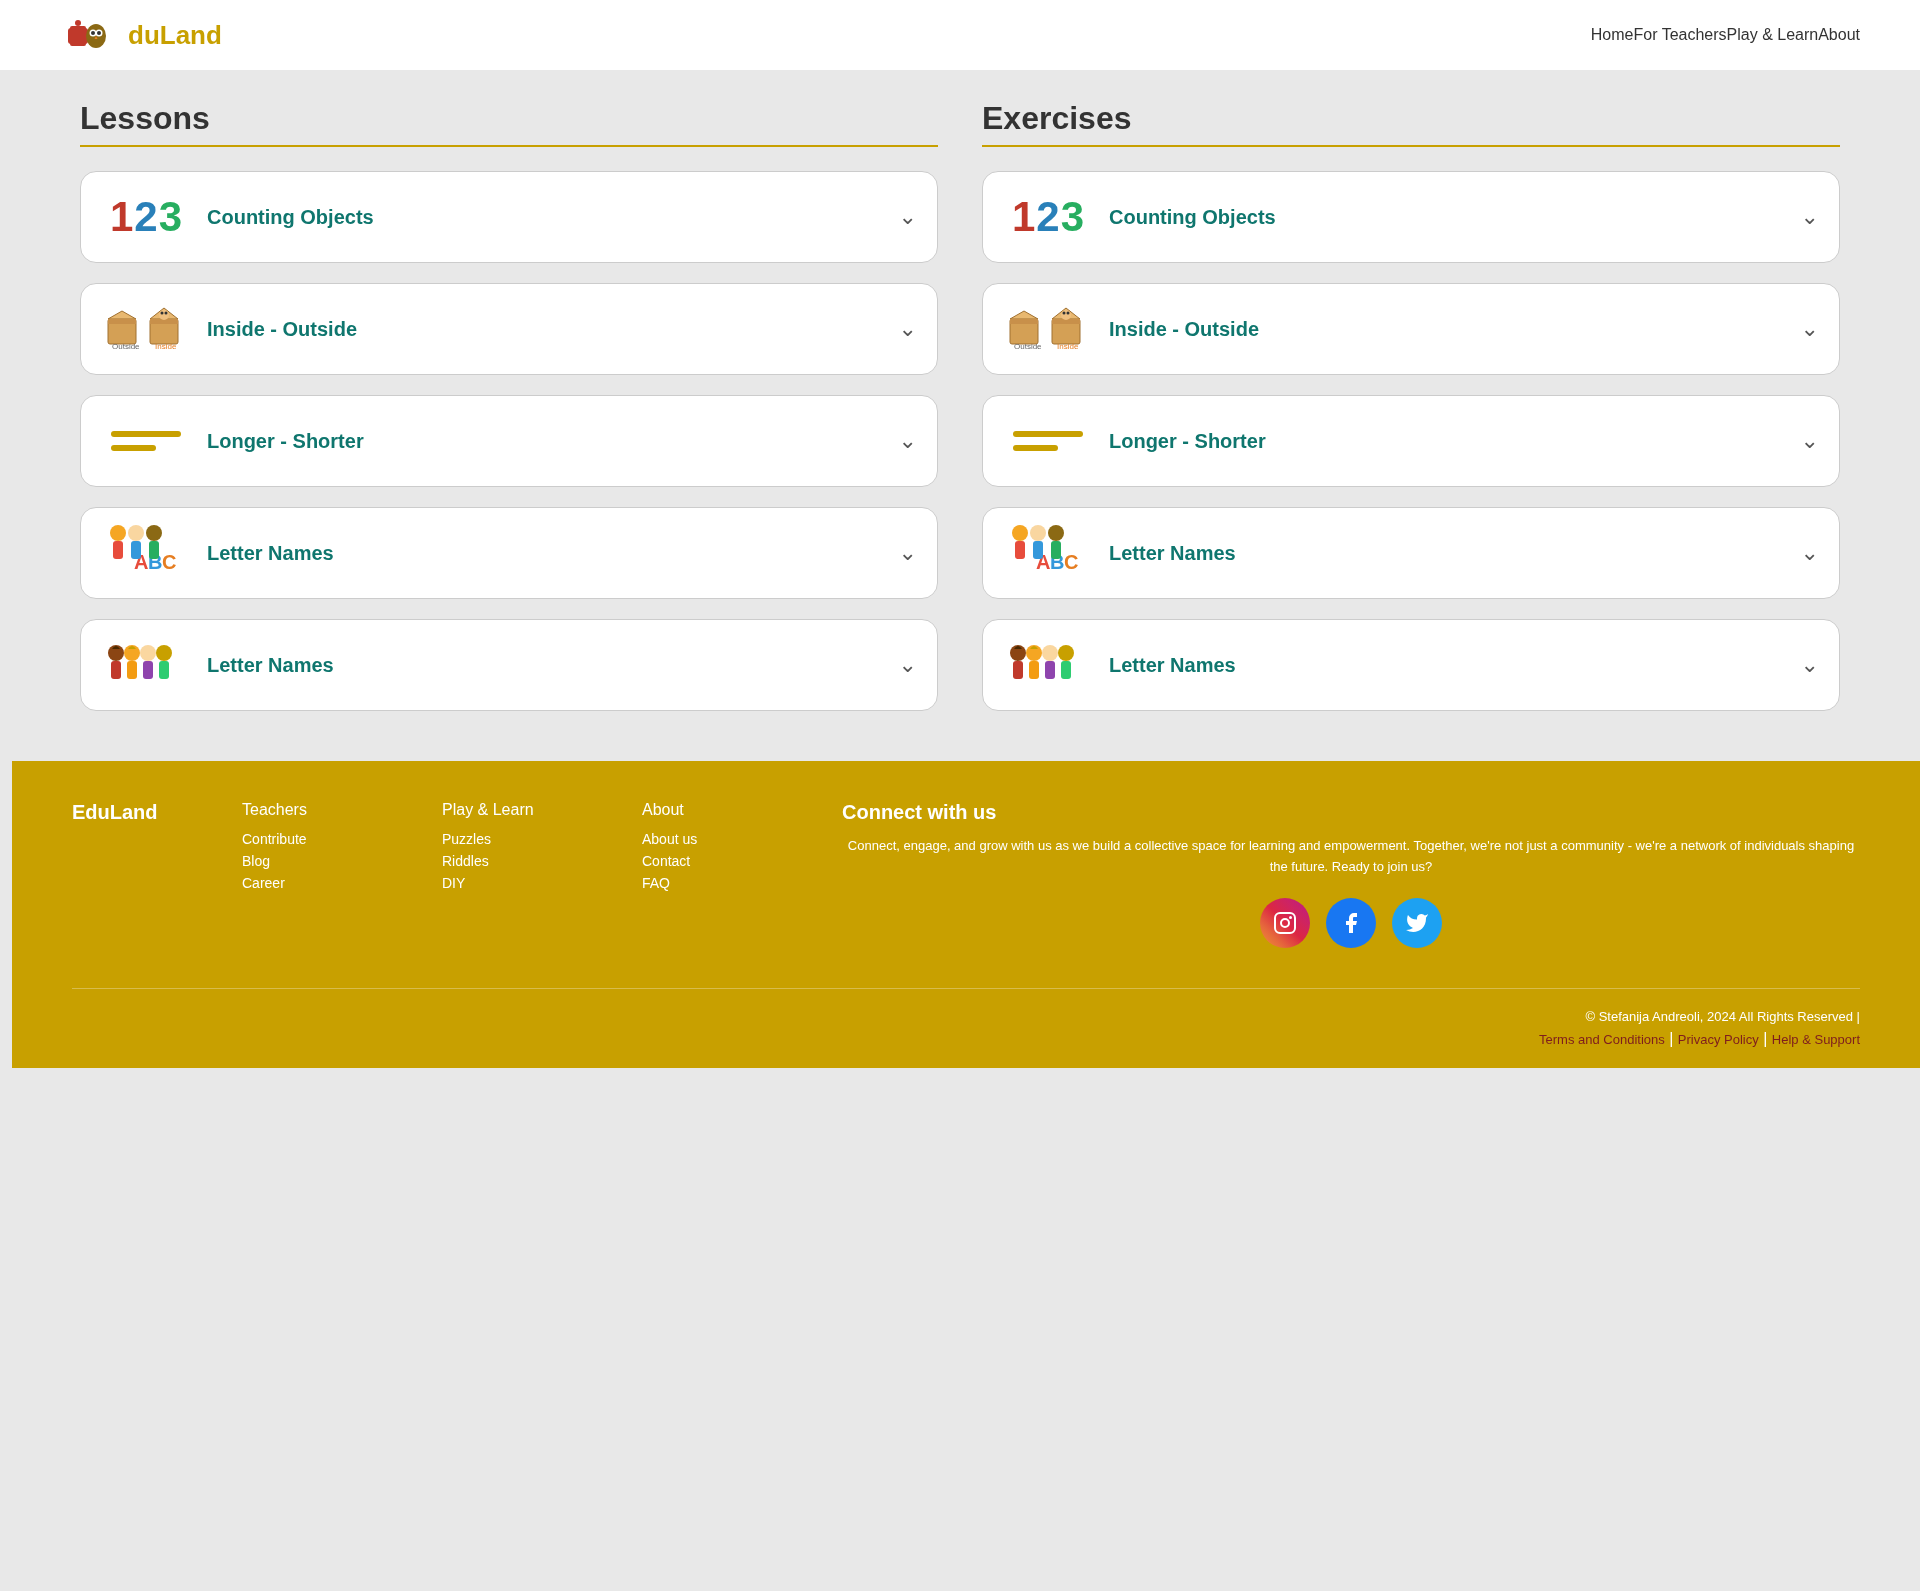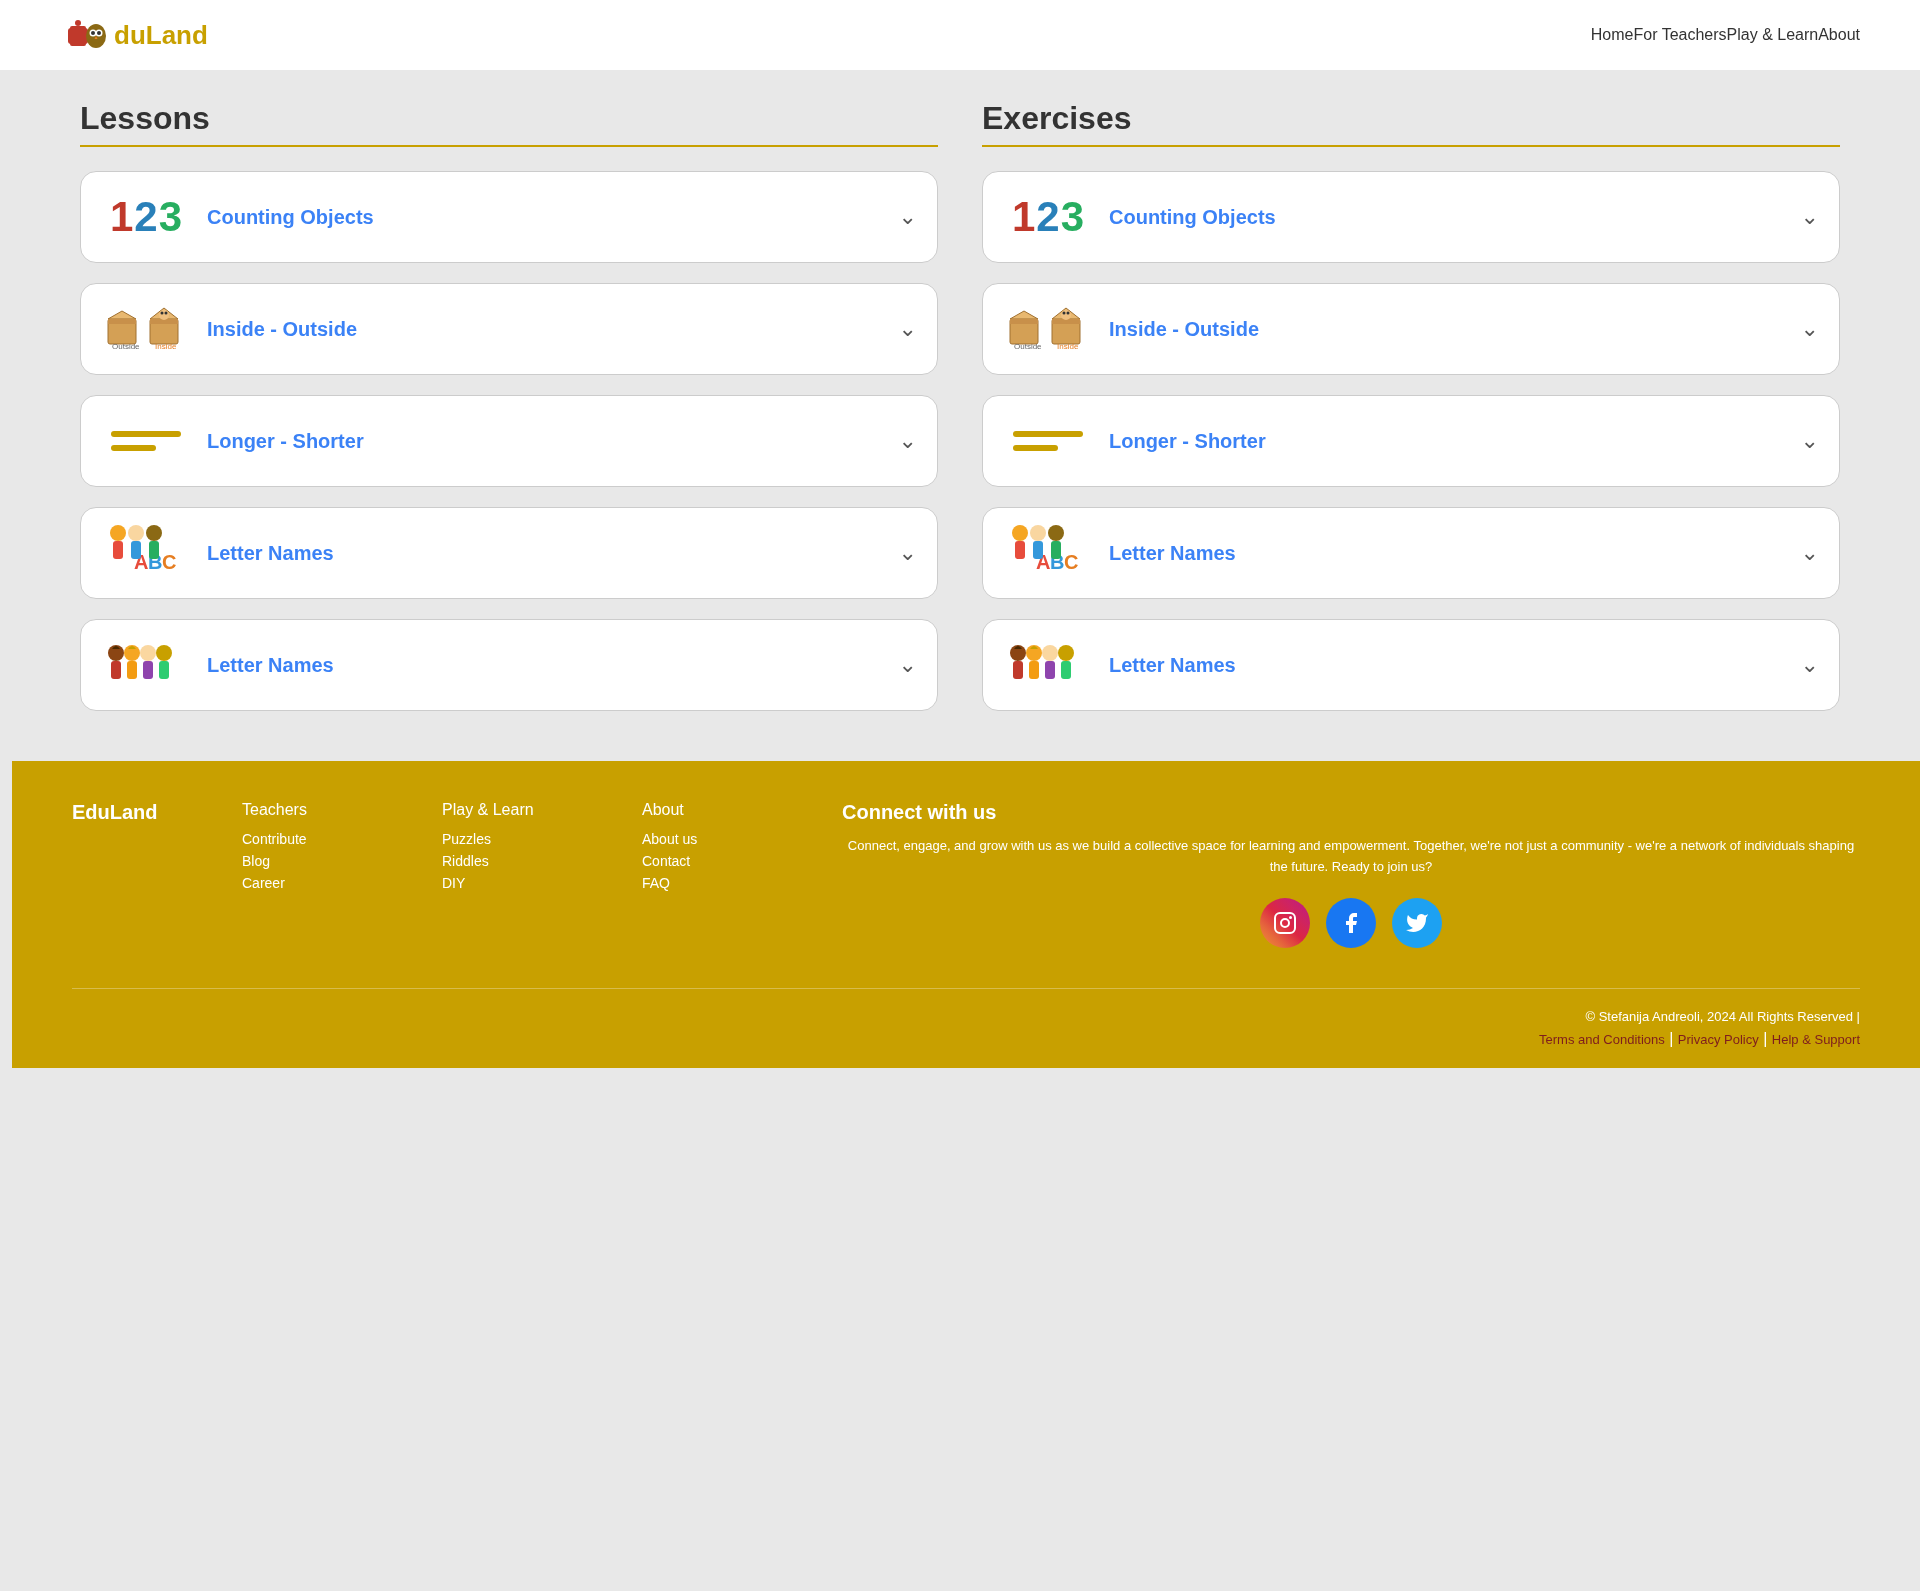--- a/index.html
+++ b/index.html
@@ -10,21 +10,21 @@
       background: #fff;
       display: flex;
       align-items: center;
       justify-content: space-between;
       padding: 10px 60px;
       box-shadow: 0 1px 3px rgba(0,0,0,0.1);
     }
     .logo-area {
       display: flex;
       align-items: center;
-      gap: 4px;
+      gap: 18px;
     }
     .logo-icon {
       width: 50px;
       height: 50px;
     }
     .logo-text {
       font-size: 26px;
       font-weight: bold;
       color: #c8a000;
     }
@@ -81,21 +81,21 @@
       display: flex;
       align-items: center;
       justify-content: center;
       margin-right: 16px;
     }
 
     .accordion-label {
       flex: 1;
       font-size: 20px;
       font-weight: 600;
-      color: #3b82f6;
+      color: #0f766e;
     }
 
     .accordion-chevron {
       font-size: 22px;
       color: #555;
       margin-left: 10px;
     }
 
     
     .num-icon {

